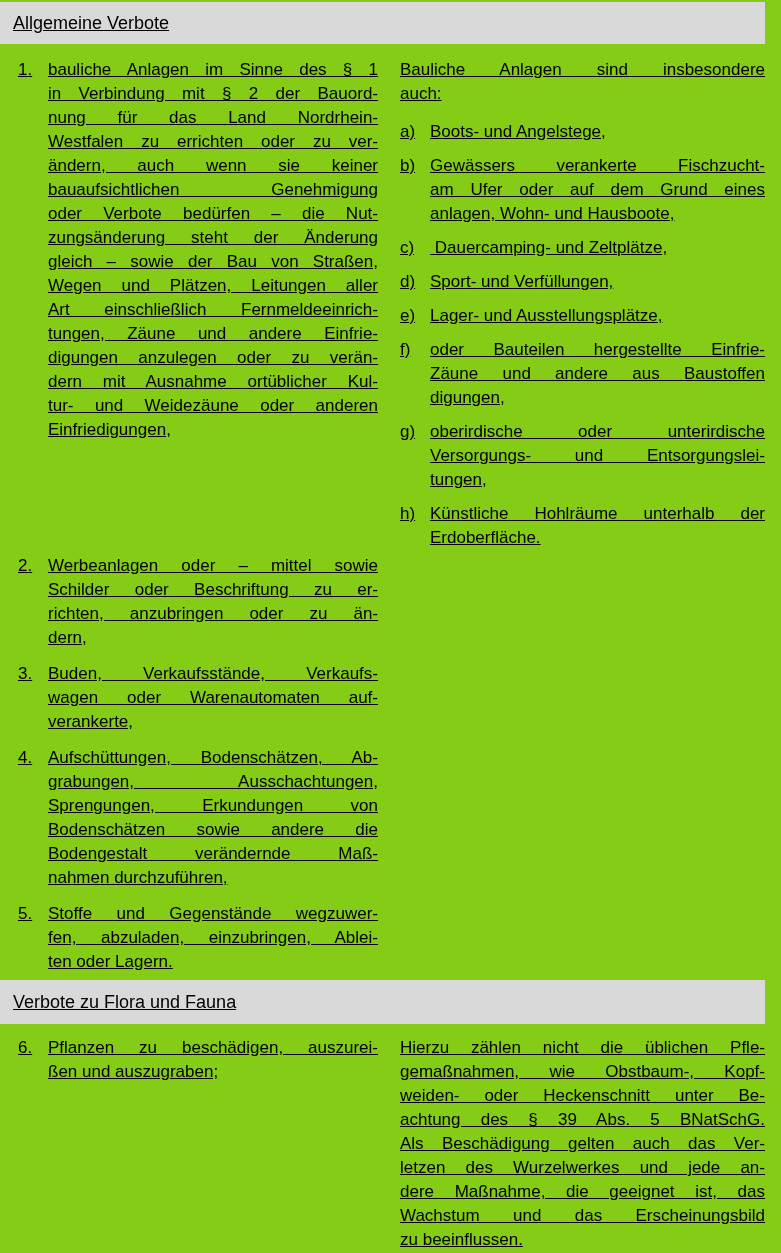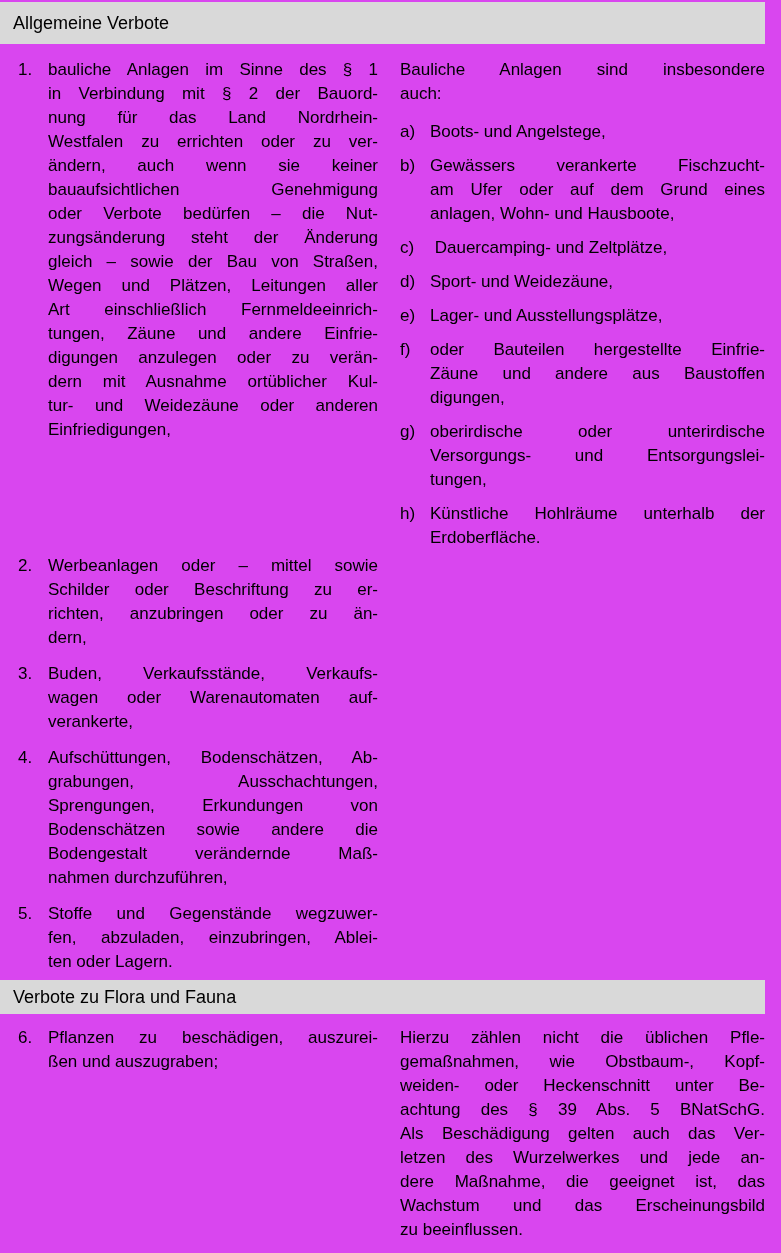--- a/index.html
+++ b/index.html
@@ -19,21 +19,21 @@
     background: #d9d9d9;
     height: 42px;
     margin-right: 16px;
     display: flex;
     align-items: center;
     padding-left: 13px;
     font-size: 18px;
     line-height: 20px;
   }
   .bar1 { margin-top: 2px; }
-  .bar2 { margin-top: 6px; height: 34px; }
+  .bar2 { margin-top: 6px; height: 44px; }
   .cols {
     display: grid;
     grid-template-columns: 360px 365px;
     column-gap: 22px;
     padding: 14px 16px 0 18px;
   }
   .row2 { padding-top: 12px; }
   .rest {
     margin-top: 4px;
     padding-left: 18px;
@@ -53,21 +53,21 @@
     text-align-last: justify;
   }
   .line.last {
     text-align: center;
     text-align-last: left;
   }
 </style>
 </head>
 <body>
 
-<div class="page" style="background: #d946ef; color: rgb(0, 0, 0);">
+<div class="page" style="background: #84cc16; color: rgb(0, 0, 0); text-decoration: underline;">
 
   <div class="bar bar1" style="background: rgb(217, 217, 217);">
     <span>Allgemeine Verbote</span>
   </div>
 
   <div class="cols row1">
     <div>
       <div>
 
           <div class="item">
@@ -119,21 +119,21 @@
           <div class="item">
             <span class="marker">c)</span>
             <div>
               <div class="line last">&nbsp;Dauercamping- und Zeltplätze,</div>
             </div>
           </div>
 
           <div class="item">
             <span class="marker">d)</span>
             <div>
-              <div class="line last">Sport- und Weidezäune,</div>
+              <div class="line last">Sport- und Verfüllungen,</div>
             </div>
           </div>
 
           <div class="item">
             <span class="marker">e)</span>
             <div>
               <div class="line last">Lager- und Ausstellungsplätze,</div>
             </div>
           </div>
 

